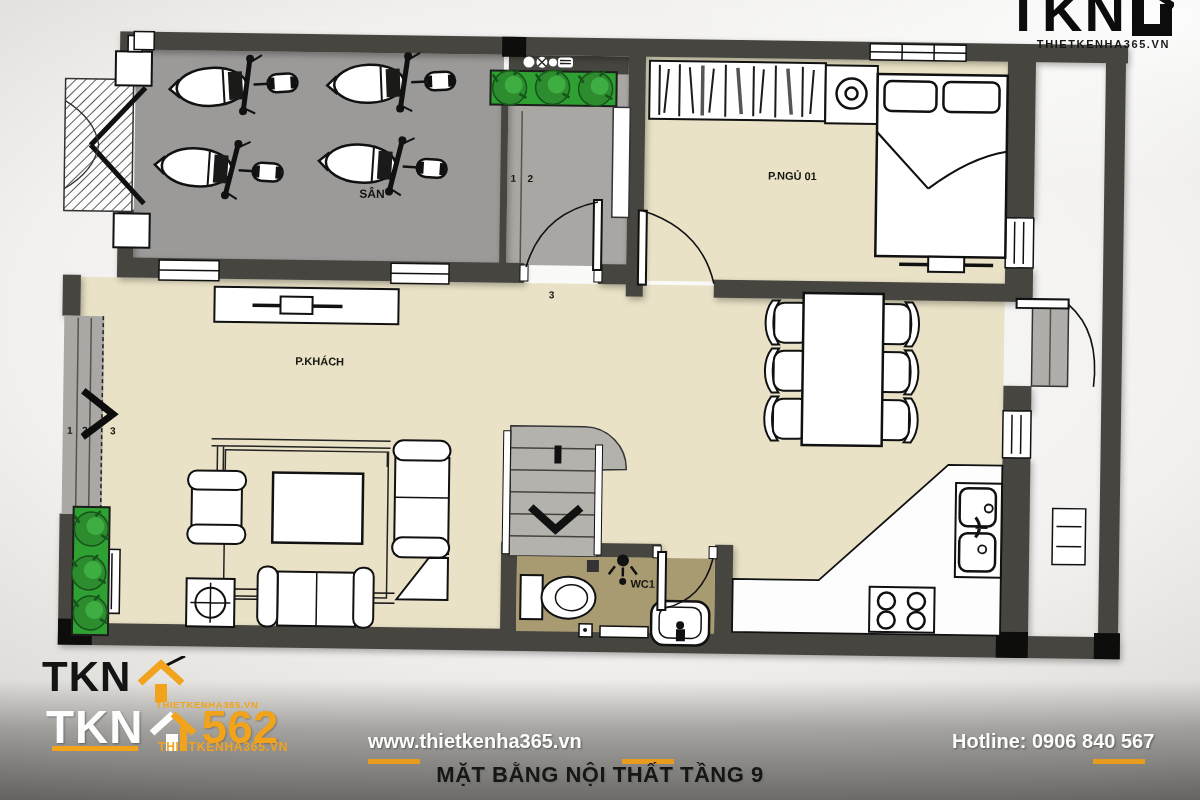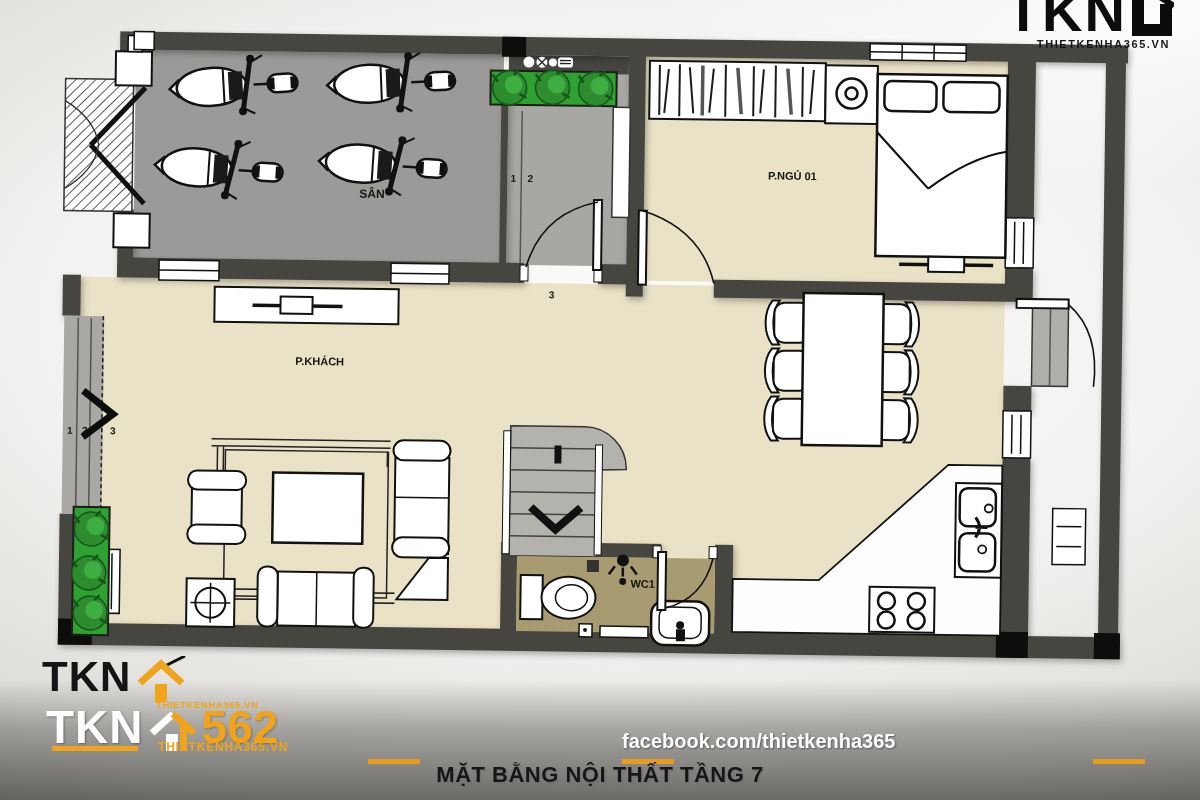--- a/index.html
+++ b/index.html
@@ -363,18 +363,19 @@
         <path d="M26,9 L47,28" stroke="#F2A31C" stroke-width="7" fill="none"></path>
         <rect x="19" y="29" width="12" height="17" fill="#fdfdfd"></rect>
         <rect x="33" y="21" width="7" height="25" fill="#F2A31C"></rect>
       </svg>
       <span class="n365">562</span>
     </div>
     <div class="bar"></div>
     <div class="site2">THIETKENHA365.VN</div>
   </div>
 
-  <div class="fitem f-fb">facebook.com/thietkenha365</div>
+  <div class="fitem f-www">www.thietkenha365.vn</div>
+  <div class="fitem f-hot">Hotline: 0906 840 567</div>
   <div class="fbar fb1"></div>
   <div class="fbar fb2"></div>
   <div class="fbar fb3"></div>
-  <div class="ftitle">MẶT BẰNG NỘI THẤT TẦNG 7</div>
+  <div class="ftitle">MẶT BẰNG NỘI THẤT TẦNG 9</div>
 </div>
 
 </body></html>

